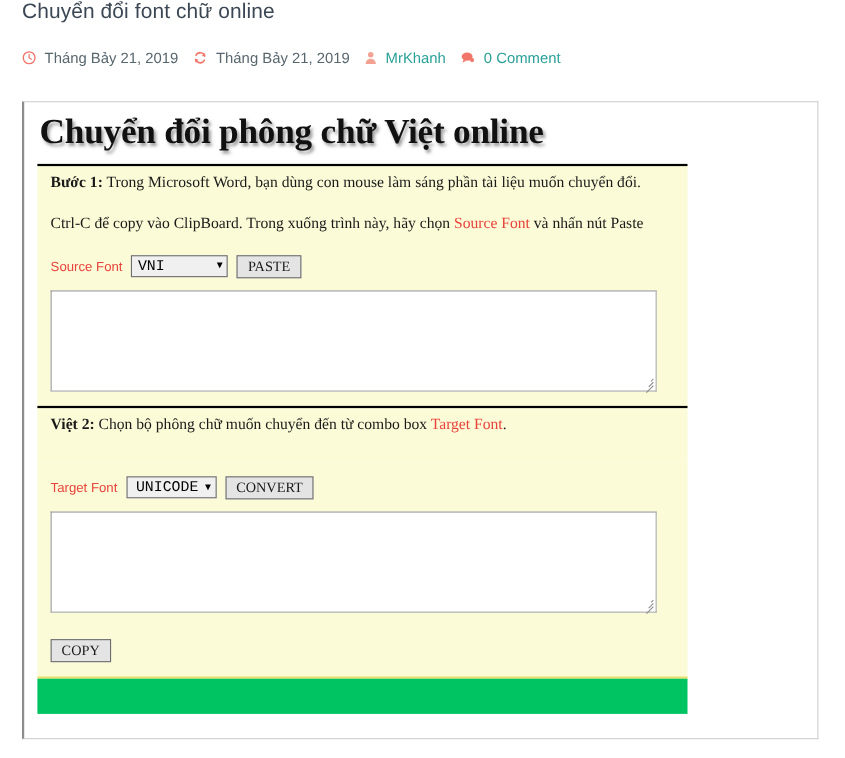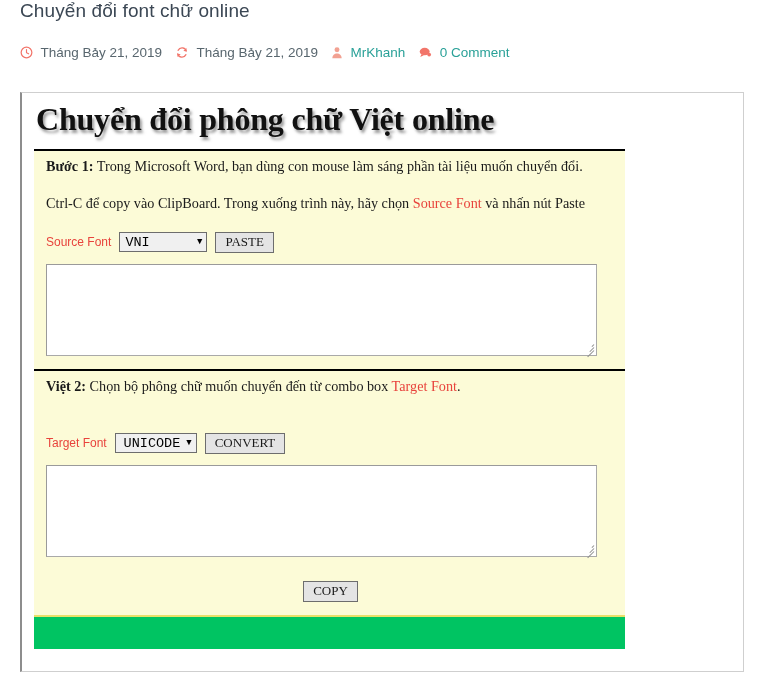--- a/index.html
+++ b/index.html
@@ -191,21 +191,20 @@
     display: block;
     transform: rotate(-45deg);
     transform-origin: 100% 50%;
   }
   .ta .grip i.g1 { bottom: 3px; width: 9px; }
   .ta .grip i.g2 { bottom: 6px; width: 6px; }
   .ta .grip i.g3 { bottom: 9px; width: 3px; }
 
   .copy-row {
     padding: 5px 0 6px 0;
-    text-align: center;
   }
 
   .green-bar {
     width: 591px;
     height: 32px;
     background: #00c462;
     margin-left: 12px;
   }
 </style>
 </head>

